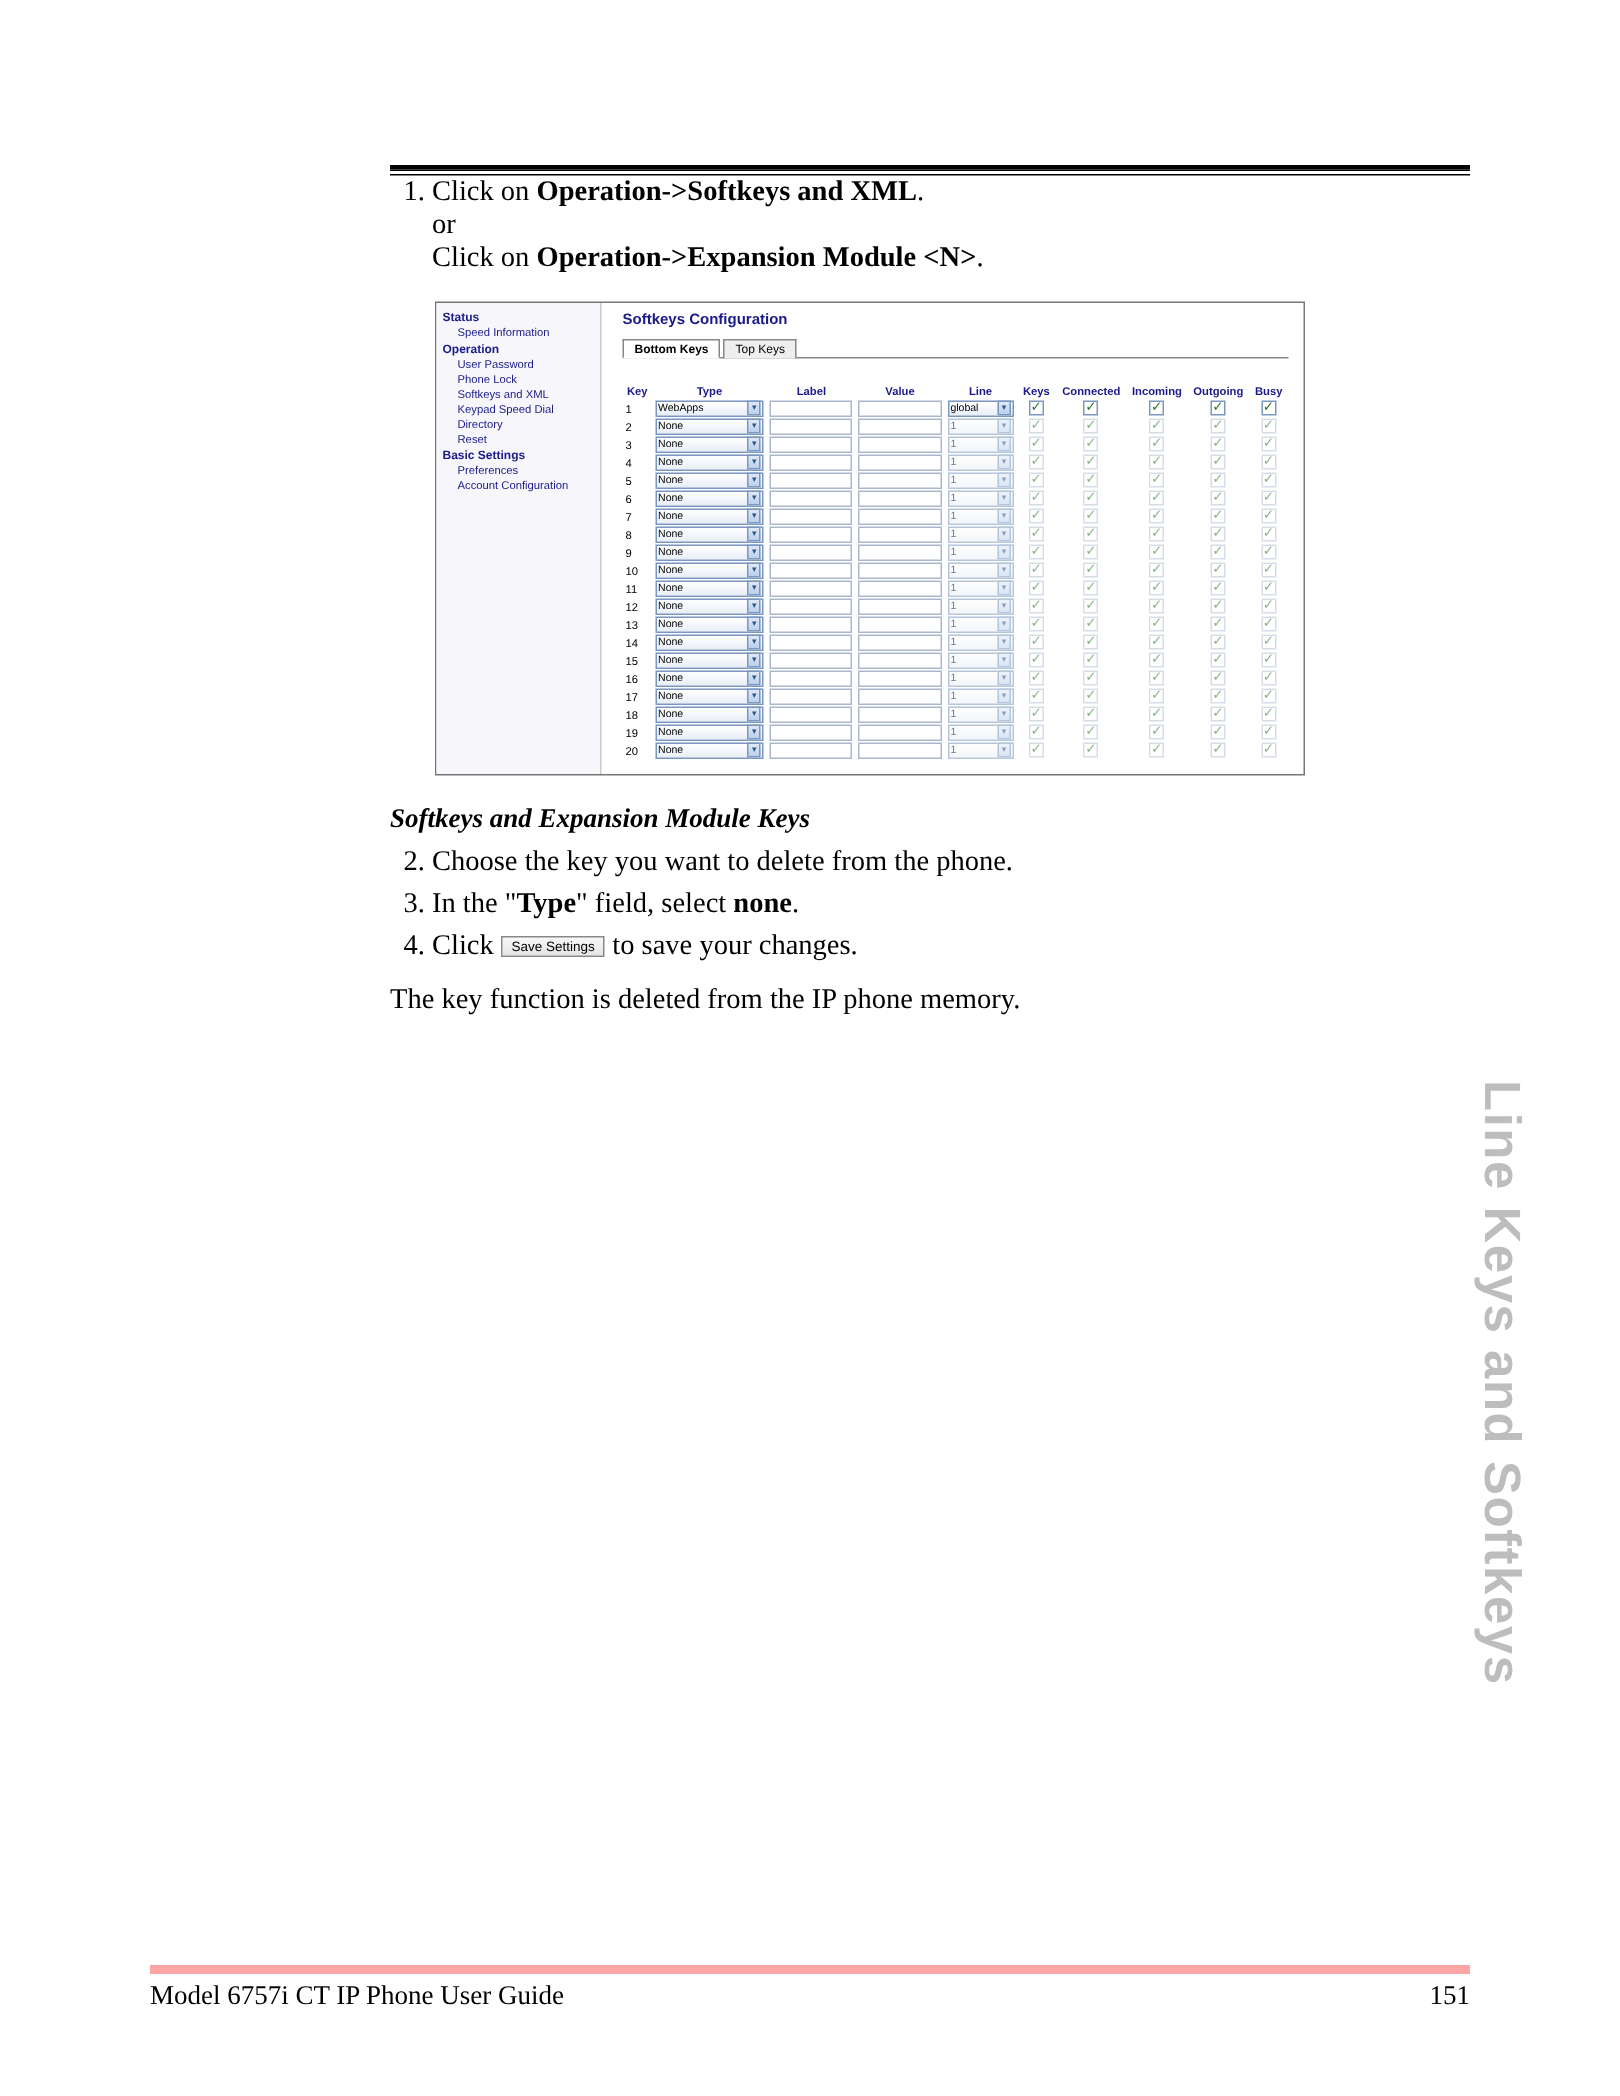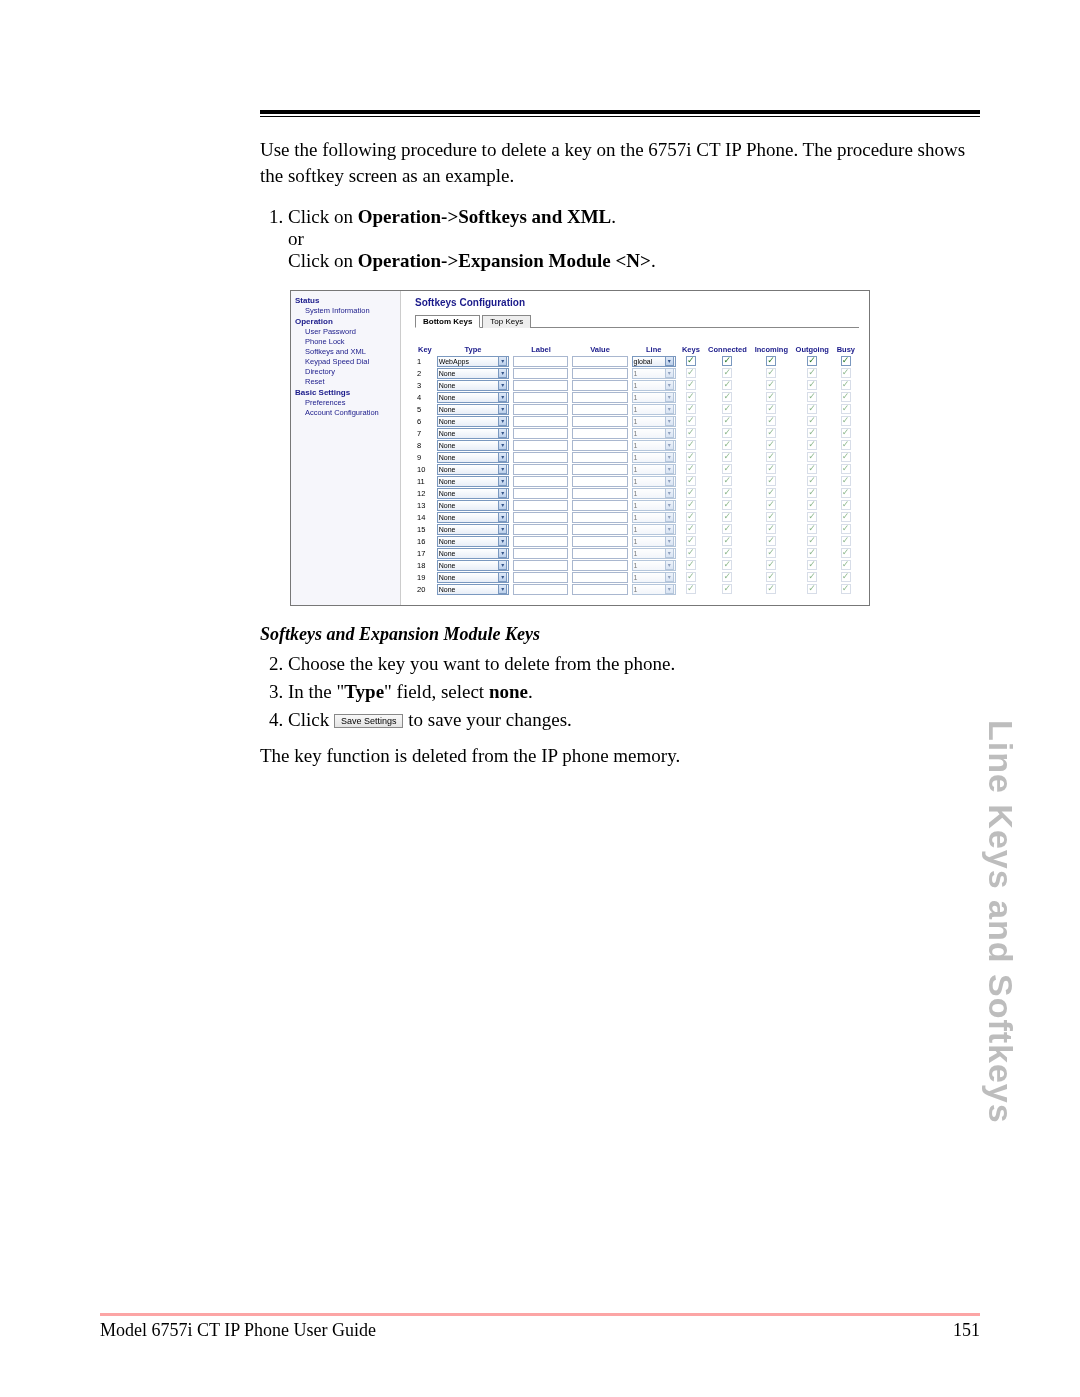--- a/index.html
+++ b/index.html
@@ -241,52 +241,51 @@
     font-weight: bold;
     font-size: 34px;
     color: #bdbdbd;
     letter-spacing: 1px;
   }
   .footer {
     position: absolute;
     bottom: 56px;
     left: 100px;
     right: 100px;
-    border-top: 3px solid #fca5a5;
+    border-top: 6px solid #fca5a5;
     padding-top: 4px;
     font-size: 18px;
     display: flex;
     justify-content: space-between;
   }
 </style>
 </head>
 <body>
 
 <div class="page">
 
   <div class="rule-block">
     <div class="top-double-rule"></div>
     <div class="bottom-rule"></div>
   </div>
 
-  <div class="intro-para">Use the following procedure to delete a key on the 6757i CT IP Phone. The procedure shows the softkey screen as an example.</div>
 
   <ol class="steps">
     <li>
       <span>Click on </span><b>Operation-&gt;Softkeys and XML</b><span>.</span><br>
       <span class="or-line">or</span><br>
       <span>Click on </span><b>Operation-&gt;Expansion Module &lt;N&gt;</b><span>.</span>
     </li>
   </ol>
 
   <div class="screenshot-wrap">
     <div class="ss-nav">
       <div class="ss-nav-h">Status</div>
       <div id="nav-status-items">
-          <div class="ss-nav-item">System Information</div>
+          <div class="ss-nav-item">Speed Information</div>
         </div>
       <div class="ss-nav-h">Operation</div>
       <div id="nav-operation-items">
           <div class="ss-nav-item">User Password</div>
           <div class="ss-nav-item">Phone Lock</div>
           <div class="ss-nav-item">Softkeys and XML</div>
           <div class="ss-nav-item">Keypad Speed Dial</div>
           <div class="ss-nav-item">Directory</div>
           <div class="ss-nav-item">Reset</div>
         </div>

